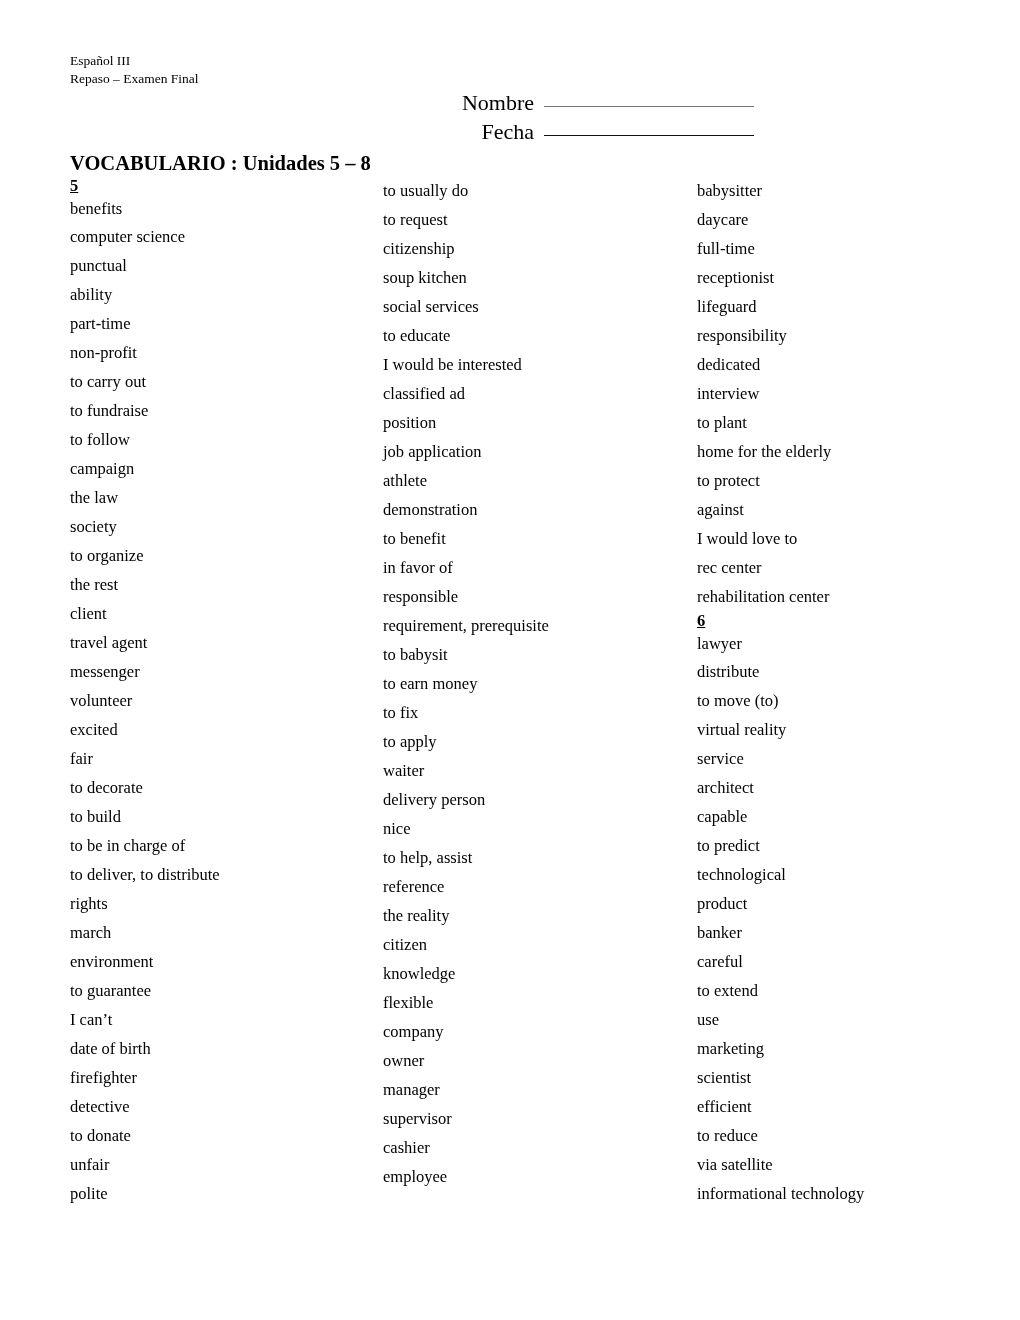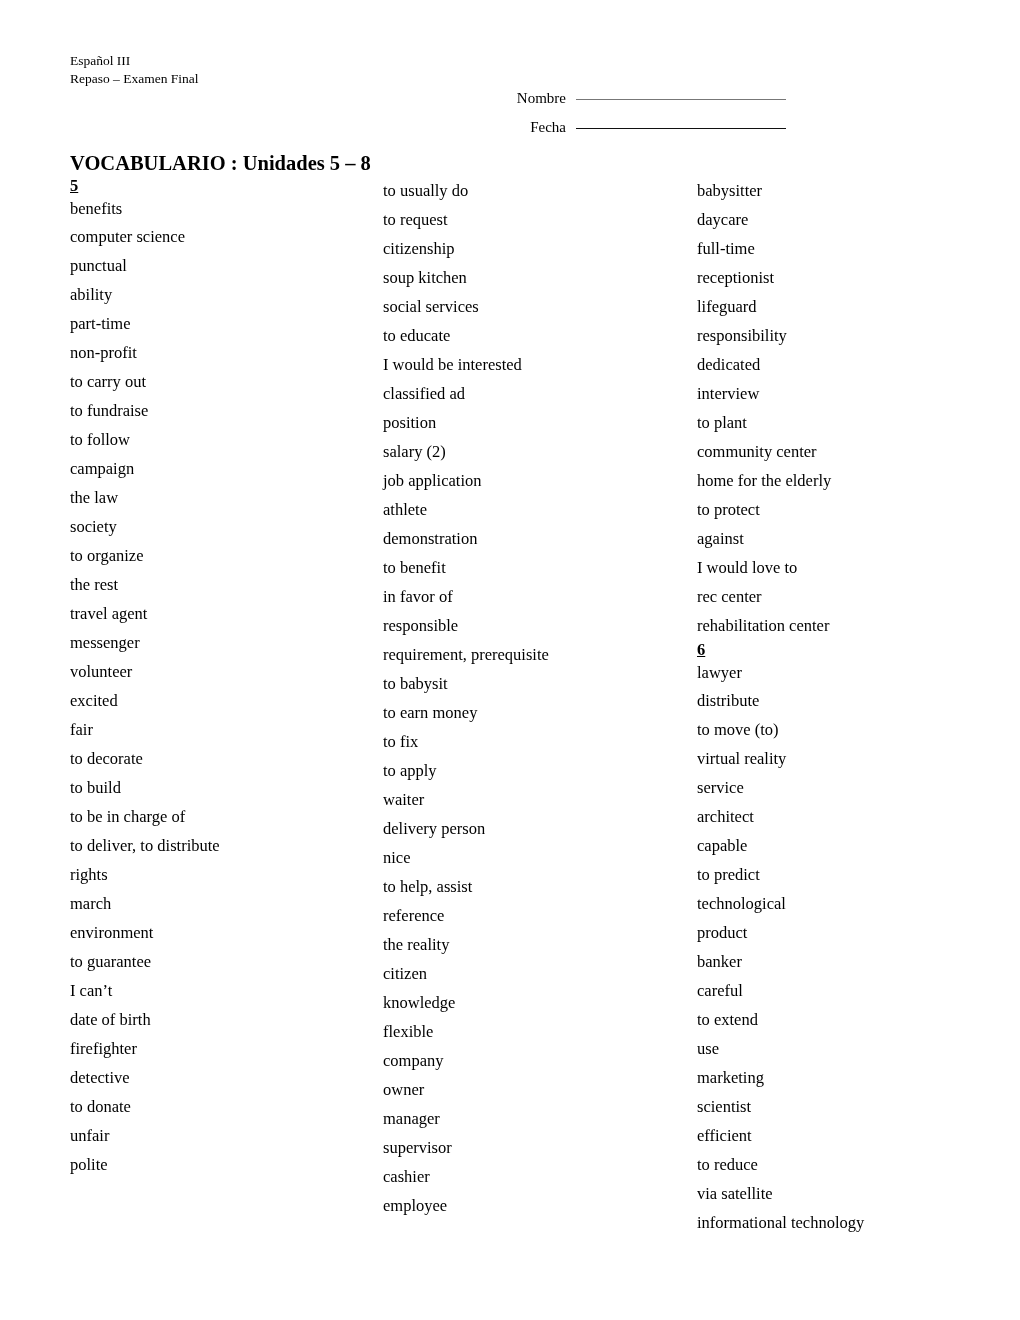--- a/index.html
+++ b/index.html
@@ -27,25 +27,25 @@
     left: 70px;
     top: 52px;
     font-size: 13.5px;
     line-height: 18px;
   }
   .course-block div { white-space: nowrap; }
 
   
   .namefield {
     position: absolute;
-    right: 54px;
+    right: 86px;
     display: flex;
     align-items: baseline;
     justify-content: center;
-    font-size: 15px;
+    font-size: 22px;
     white-space: nowrap;
   }
   .namefield.nombre { top: 90px; }
   .namefield.fecha  { top: 119px; }
   .namefield .lbl { margin-right: 10px; }
   .rule {
     display: inline-block;
     width: 210px;
     height: 0;
     border-bottom: 1.4px solid #777777;
@@ -132,20 +132,21 @@
         <div class="vocab-item">part-time</div>
         <div class="vocab-item">non-profit</div>
         <div class="vocab-item">to carry out</div>
         <div class="vocab-item">to fundraise</div>
         <div class="vocab-item">to follow</div>
         <div class="vocab-item">campaign</div>
         <div class="vocab-item">the law</div>
         <div class="vocab-item">society</div>
         <div class="vocab-item">to organize</div>
         <div class="vocab-item">the rest</div>
+        <div class="vocab-item">client</div>
         <div class="vocab-item">travel agent</div>
         <div class="vocab-item">messenger</div>
         <div class="vocab-item">volunteer</div>
         <div class="vocab-item">excited</div>
         <div class="vocab-item">fair</div>
         <div class="vocab-item">to decorate</div>
         <div class="vocab-item">to build</div>
         <div class="vocab-item">to be in charge of</div>
         <div class="vocab-item">to deliver, to distribute</div>
         <div class="vocab-item">rights</div>
@@ -163,21 +164,20 @@
     <div class="col col-2">
         <div class="vocab-item">to usually do</div>
         <div class="vocab-item">to request</div>
         <div class="vocab-item">citizenship</div>
         <div class="vocab-item">soup kitchen</div>
         <div class="vocab-item">social services</div>
         <div class="vocab-item">to educate</div>
         <div class="vocab-item">I would be interested</div>
         <div class="vocab-item">classified ad</div>
         <div class="vocab-item">position</div>
-        <div class="vocab-item">salary (2)</div>
         <div class="vocab-item">job application</div>
         <div class="vocab-item">athlete</div>
         <div class="vocab-item">demonstration</div>
         <div class="vocab-item">to benefit</div>
         <div class="vocab-item">in favor of</div>
         <div class="vocab-item">responsible</div>
         <div class="vocab-item">requirement, prerequisite</div>
         <div class="vocab-item">to babysit</div>
         <div class="vocab-item">to earn money</div>
         <div class="vocab-item">to fix</div>
@@ -201,21 +201,20 @@
     <div class="col col-3">
         <div class="vocab-item">babysitter</div>
         <div class="vocab-item">daycare</div>
         <div class="vocab-item">full-time</div>
         <div class="vocab-item">receptionist</div>
         <div class="vocab-item">lifeguard</div>
         <div class="vocab-item">responsibility</div>
         <div class="vocab-item">dedicated</div>
         <div class="vocab-item">interview</div>
         <div class="vocab-item">to plant</div>
-        <div class="vocab-item">community center</div>
         <div class="vocab-item">home for the elderly</div>
         <div class="vocab-item">to protect</div>
         <div class="vocab-item">against</div>
         <div class="vocab-item">I would love to</div>
         <div class="vocab-item">rec center</div>
         <div class="vocab-item">rehabilitation center</div>
         <div class="vocab-item section-head">6</div>
         <div class="vocab-item after-head">lawyer</div>
         <div class="vocab-item">distribute</div>
         <div class="vocab-item">to move (to)</div>

